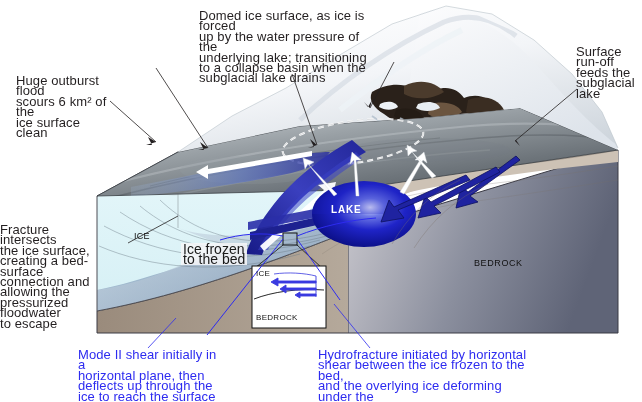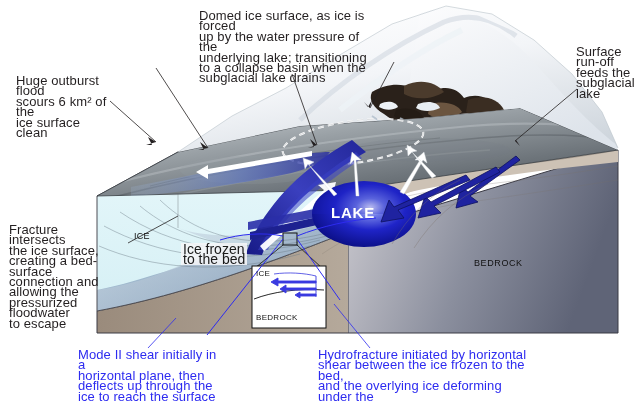--- a/index.html
+++ b/index.html
@@ -269,41 +269,41 @@
 subglacial lake drains</div>
 
   <div class="lbl" style="left:576px; top:47px; width:66px;">Surface run-off
 feeds the
 subglacial lake</div>
 
   <div class="lbl" style="left:16px; top:76px; width:96px;">Huge outburst flood
 scours 6 km² of the
 ice surface clean</div>
 
-  <div class="lbl" style="left:9px; top:225px; width:98px;">Fracture intersects
+  <div class="lbl" style="left:0; top:225px; width:98px;">Fracture intersects
 the ice surface,
 creating a bed-surface
 connection and
 allowing the
 pressurized floodwater
 to escape</div>
 
   <div class="lbl blue" style="left:318px; top:350px; width:216px;">Hydrofracture initiated by horizontal
 shear between the ice frozen to the bed,
 and the overlying ice deforming under the
 hydraulic pressure from the lake</div>
 
   <div class="lbl blue" style="left:78px; top:350px; width:142px;">Mode II shear initially in a
 horizontal plane, then
 deflects up through the
 ice to reach the surface</div>
 
   <div class="inblk" style="left:134px; top:231px; font-size:9px;">ICE</div>
 
-  <div class="inblk" style="left:331px; top:204px; color:#fff; font-size:15px; font-weight:bold; letter-spacing:.8px;">LAKE</div>
+  <div class="inblk" style="left:331px; top:204px; color:#fff; font-size:10px; font-weight:bold; letter-spacing:.8px;">LAKE</div>
 
   <div class="inblk" style="left:474px; top:258px; font-size:9px; letter-spacing:.6px;">BEDROCK</div>
 
   <div class="tagbox" style="left:181px; top:243px;">Ice frozen
 to the bed</div>
 
   <div class="inblk" style="left:256px; top:269px; font-size:8px;">ICE</div>
 
   <div class="inblk" style="left:256px; top:313px; font-size:8px;">BEDROCK</div>
 

